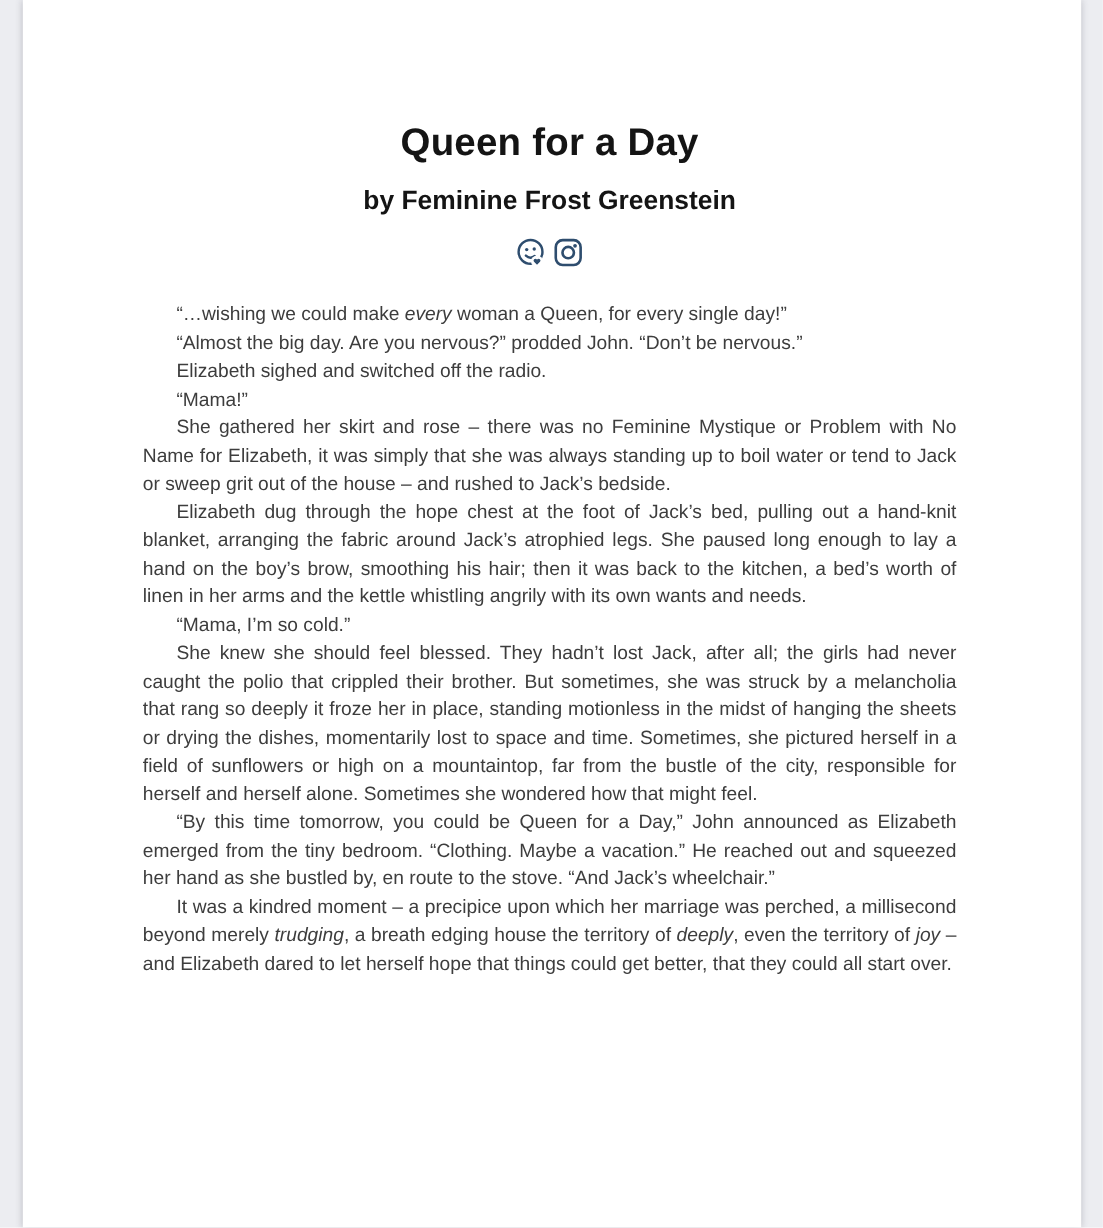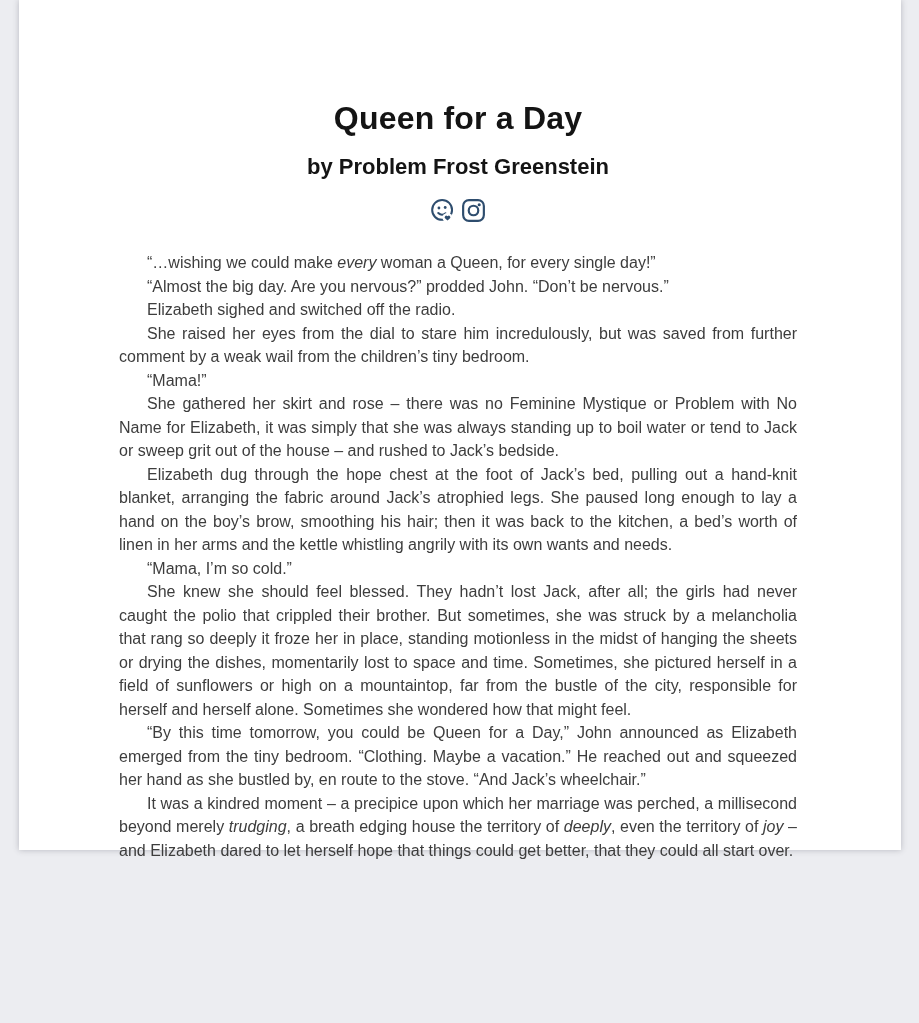--- a/index.html
+++ b/index.html
@@ -10,21 +10,21 @@
     --heading-text:#141414;
   }
   *{margin:0;padding:0;box-sizing:border-box;}
   html,body{width:919px;height:1023px;overflow:hidden;}
   body{
     background:var(--page-bg);
     font-family:"Liberation Sans","DejaVu Sans",sans-serif;
   }
   .paper{
     width:882px;
-    height:850px;
+    height:1023px;
     margin-left:19px;
     background:var(--paper);
     box-shadow:0 0 6px rgba(60,60,75,0.30);
   }
   .content{
     padding:98px 104px 0 100px;
   }
   .story-title{
     text-align:center;
     font-size:32px;
@@ -68,21 +68,21 @@
   }
 </style>
 </head>
 <body>
 
 <div class="paper">
   <div class="content">
 
     <h1 class="story-title">Queen for a Day</h1>
 
-    <h2 class="story-byline">by Problem Frost Greenstein</h2>
+    <h2 class="story-byline">by Feminine Frost Greenstein</h2>
 
     <div class="icon-row">
       <a href="#" aria-label="author link">
         <svg width="27" height="27" viewBox="0 0 28 28" fill="none">
           <circle cx="13.6" cy="13.4" r="10.3" stroke="currentColor" stroke-width="2.1"></circle>
           <circle cx="10.3" cy="11.4" r="1.45" fill="currentColor"></circle>
           <circle cx="16.8" cy="10.9" r="1.45" fill="currentColor"></circle>
           <path d="M9.6 16.6 Q13.2 20 17.2 16.9" stroke="currentColor" stroke-width="2.1" stroke-linecap="round"></path>
           <circle cx="19.2" cy="21.6" r="5.1" fill="#ffffff"></circle>
           <path d="M19.2 24.4 L16.6 22 A1.62 1.62 0 0 1 18.85 19.7 L19.2 20.03 L19.55 19.7 A1.62 1.62 0 0 1 21.8 22 Z" fill="currentColor"></path>
@@ -94,21 +94,20 @@
           <circle cx="14" cy="14" r="4.6" stroke="currentColor" stroke-width="2.1"></circle>
           <circle cx="19.5" cy="8.5" r="1.5" fill="currentColor"></circle>
         </svg>
       </a>
     </div>
 
     <article class="story-body">
         <p><span>“…wishing we could make </span><em>every</em><span> woman a Queen, for every single day!”</span></p>
         <p><span>“Almost the big day. Are you nervous?” prodded John. “Don’t be nervous.”</span></p>
         <p><span>Elizabeth sighed and switched off the radio.</span></p>
-        <p><span>She raised her eyes from the dial to stare him incredulously, but was saved from further comment by a weak wail from the children’s tiny bedroom.</span></p>
         <p><span>“Mama!”</span></p>
         <p><span>She gathered her skirt and rose – there was no Feminine Mystique or Problem with No Name for Elizabeth, it was simply that she was always standing up to boil water or tend to Jack or sweep grit out of the house – and rushed to Jack’s bedside.</span></p>
         <p><span>Elizabeth dug through the hope chest at the foot of Jack’s bed, pulling out a hand-knit blanket, arranging the fabric around Jack’s atrophied legs. She paused long enough to lay a hand on the boy’s brow, smoothing his hair; then it was back to the kitchen, a bed’s worth of linen in her arms and the kettle whistling angrily with its own wants and needs.</span></p>
         <p><span>“Mama, I’m so cold.”</span></p>
         <p><span>She knew she should feel blessed. They hadn’t lost Jack, after all; the girls had never caught the polio that crippled their brother. But sometimes, she was struck by a melancholia that rang so deeply it froze her in place, standing motionless in the midst of hanging the sheets or drying the dishes, momentarily lost to space and time. Sometimes, she pictured herself in a field of sunflowers or high on a mountaintop, far from the bustle of the city, responsible for herself and herself alone. Sometimes she wondered how that might feel.</span></p>
         <p><span>“By this time tomorrow, you could be Queen for a Day,” John announced as Elizabeth emerged from the tiny bedroom. “Clothing. Maybe a vacation.” He reached out and squeezed her hand as she bustled by, en route to the stove. “And Jack’s wheelchair.”</span></p>
         <p><span>It was a kindred moment – a precipice upon which her marriage was perched, a millisecond beyond merely </span><em>trudging</em><span>, a breath edging house the territory of </span><em>deeply</em><span>, even the territory of </span><em>joy</em><span> – and Elizabeth dared to let herself hope that things could get better, that they could all start over.</span></p>
       </article>
 
   </div>

